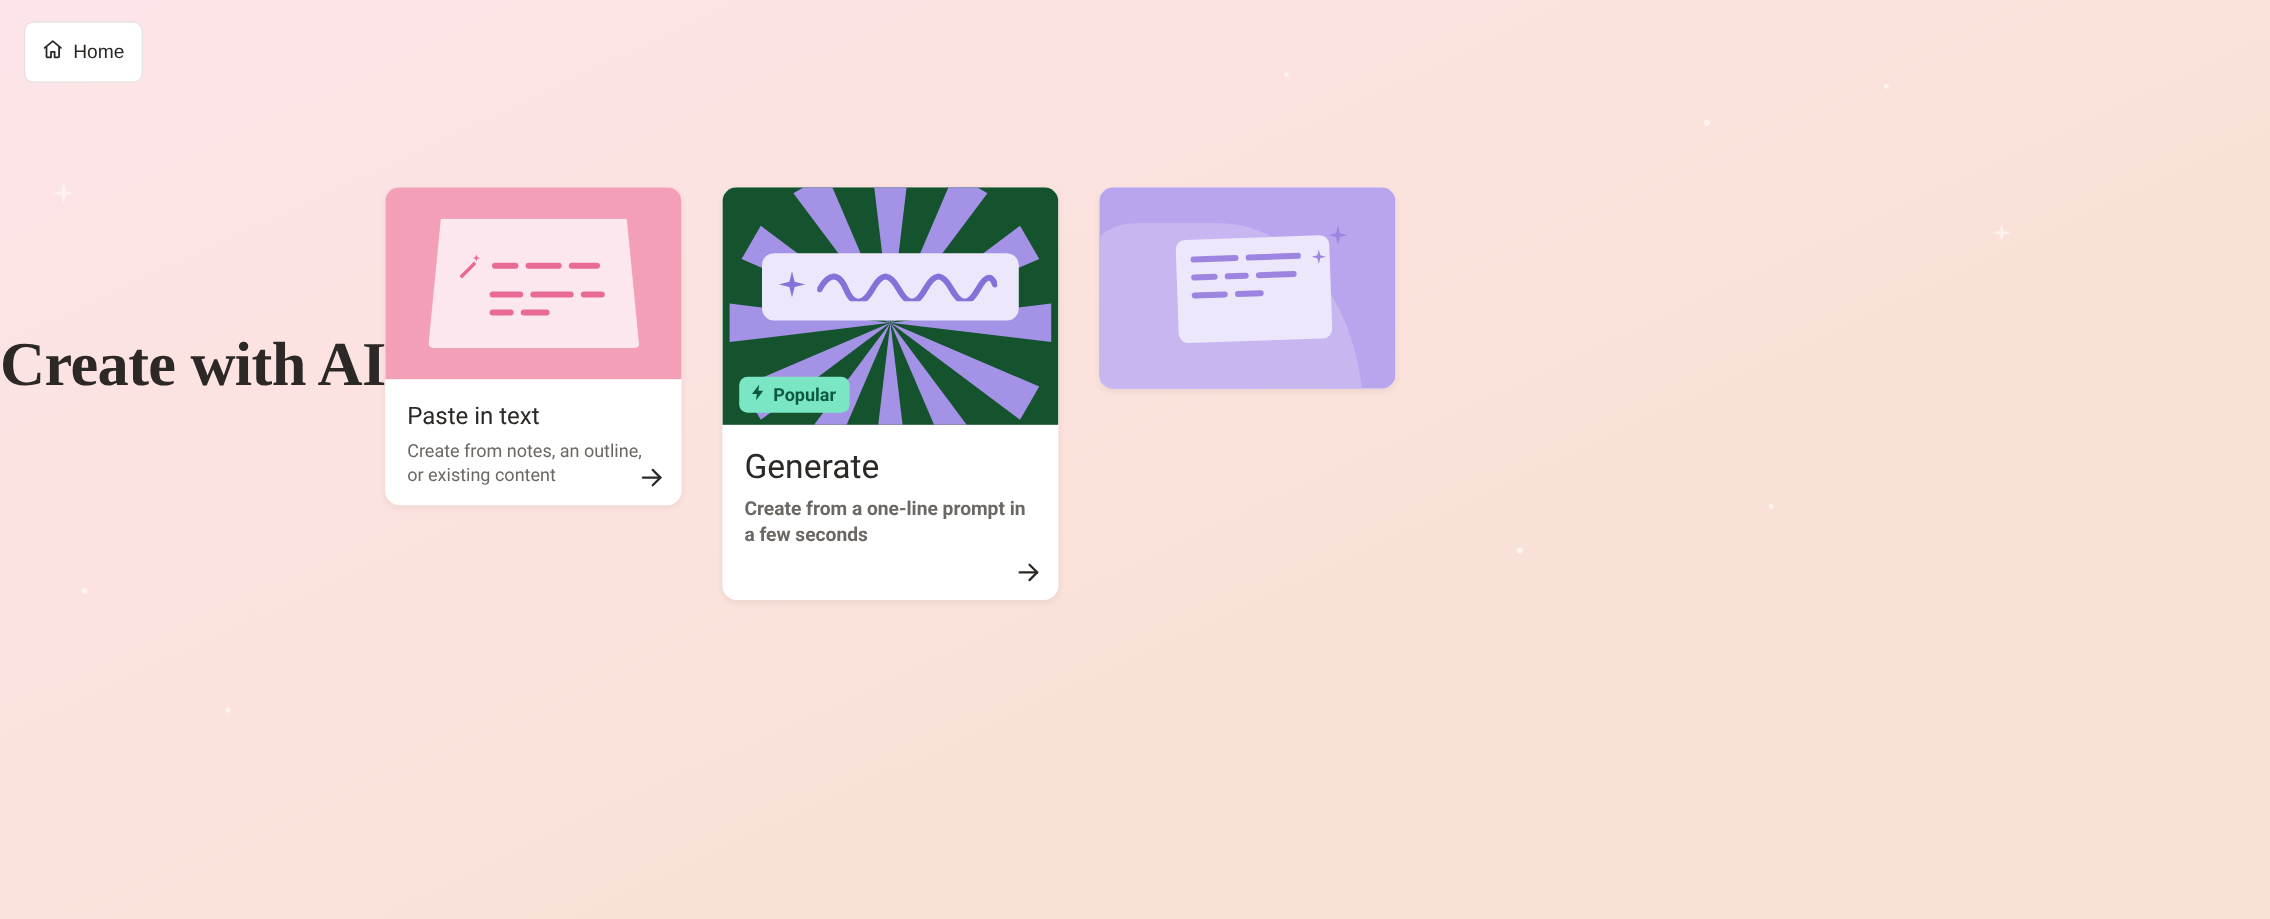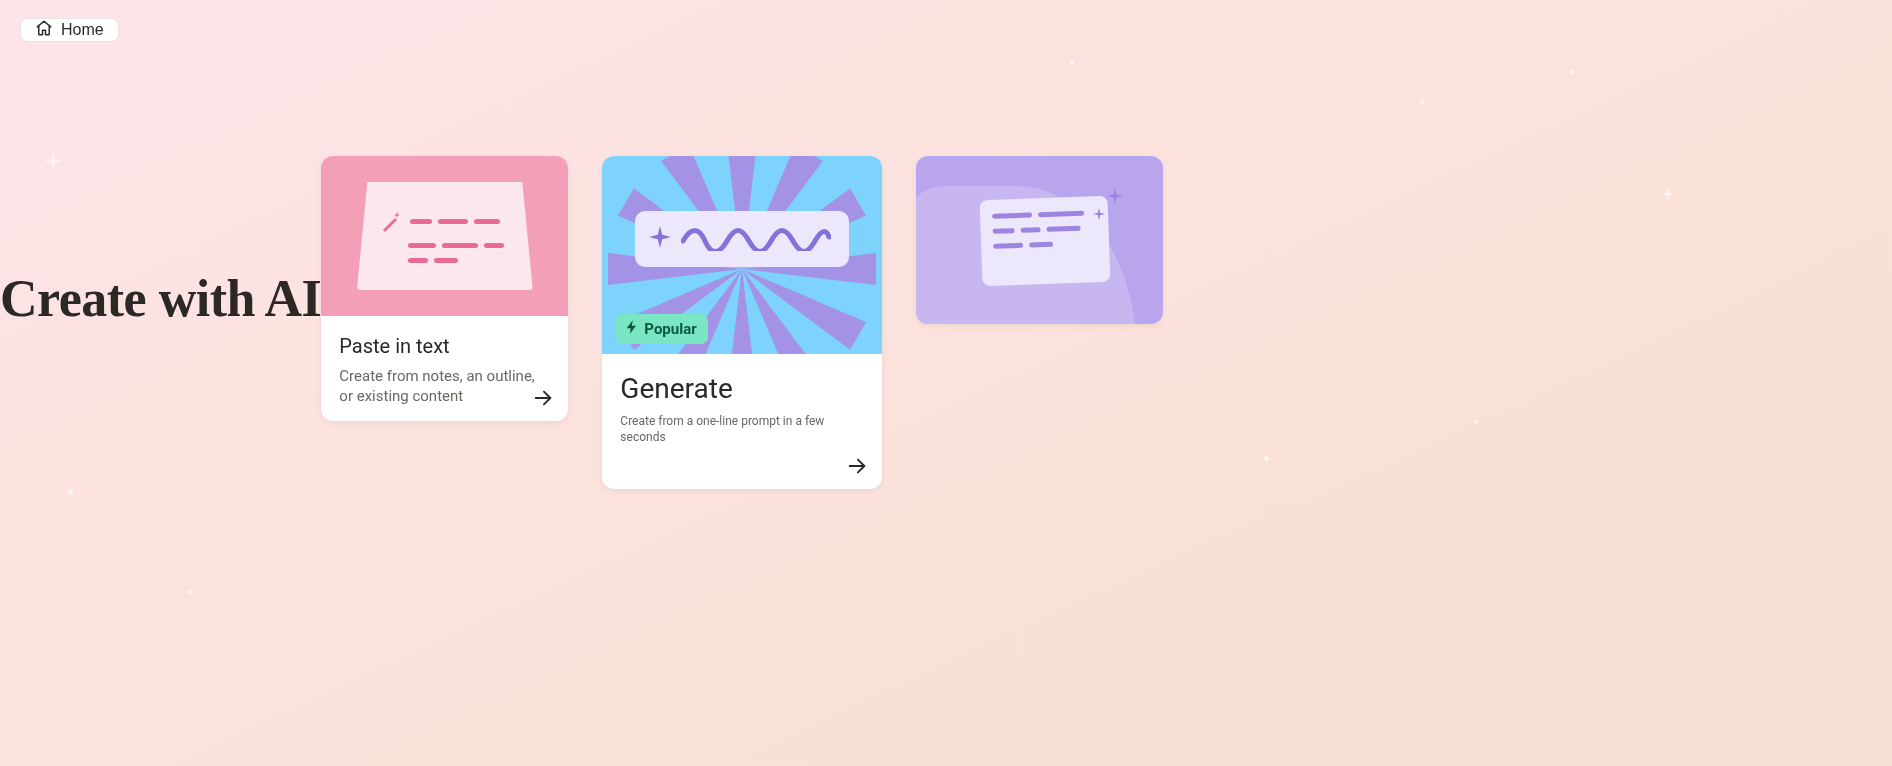--- a/index.html
+++ b/index.html
@@ -29,21 +29,21 @@
     .home-button {
       position: absolute;
       top: 18px;
       left: 20px;
       display: inline-flex;
       align-items: center;
       gap: 8px;
       background: #ffffff;
       border: 1px solid #e5e2df;
       border-radius: 8px;
-      padding: 0 14px;
+      padding: 13px 14px;
       font-size: 16px;
       font-weight: 500;
       color: #2b2826;
       cursor: pointer;
     }
     .home-button svg {
       width: 18px;
       height: 18px;
     }
 
@@ -114,21 +114,22 @@
     }
 
     .card-desc {
       margin-top: 8px;
       font-size: 15px;
       color: #6b6763;
       line-height: 1.35;
       padding-right: 4px;
     }
     .card-featured .card-desc {
-      font-size: 12px;
+      font-size: 16px;
+      font-weight: bold;
     }
 
     .card-arrow {
       position: absolute;
       right: 14px;
       bottom: 12px;
       color: #2b2826;
     }
     .card-arrow svg {
       width: 22px;
@@ -194,21 +195,21 @@
     .ill-paste .wand {
       width: 24px;
       height: 24px;
       flex: 0 0 24px;
       position: relative;
     }
 
     
     .ill-generate {
       height: 198px;
-      background: #7dd3fc;
+      background: #14532d;
       position: relative;
       padding-left: 44px;
     }
     .ill-generate .burst {
       position: absolute;
       left: 50%;
       top: 58%;
       transform: translate(-50%, -50%);
     }
     .ill-generate .input-bar {

